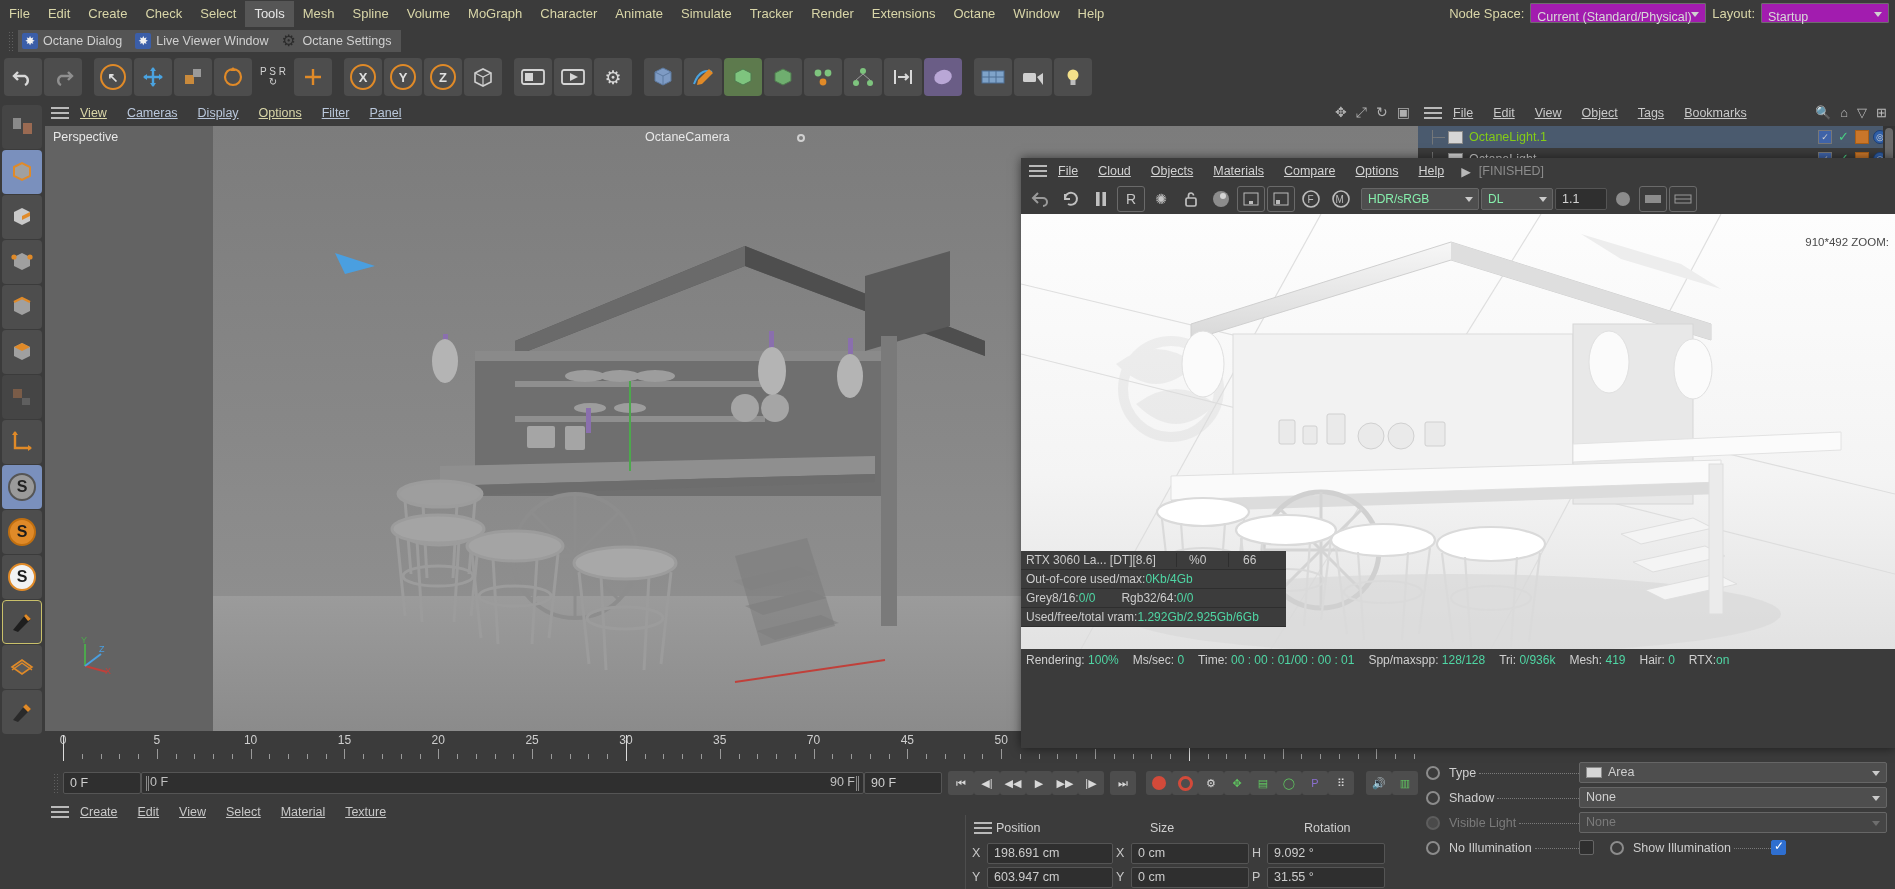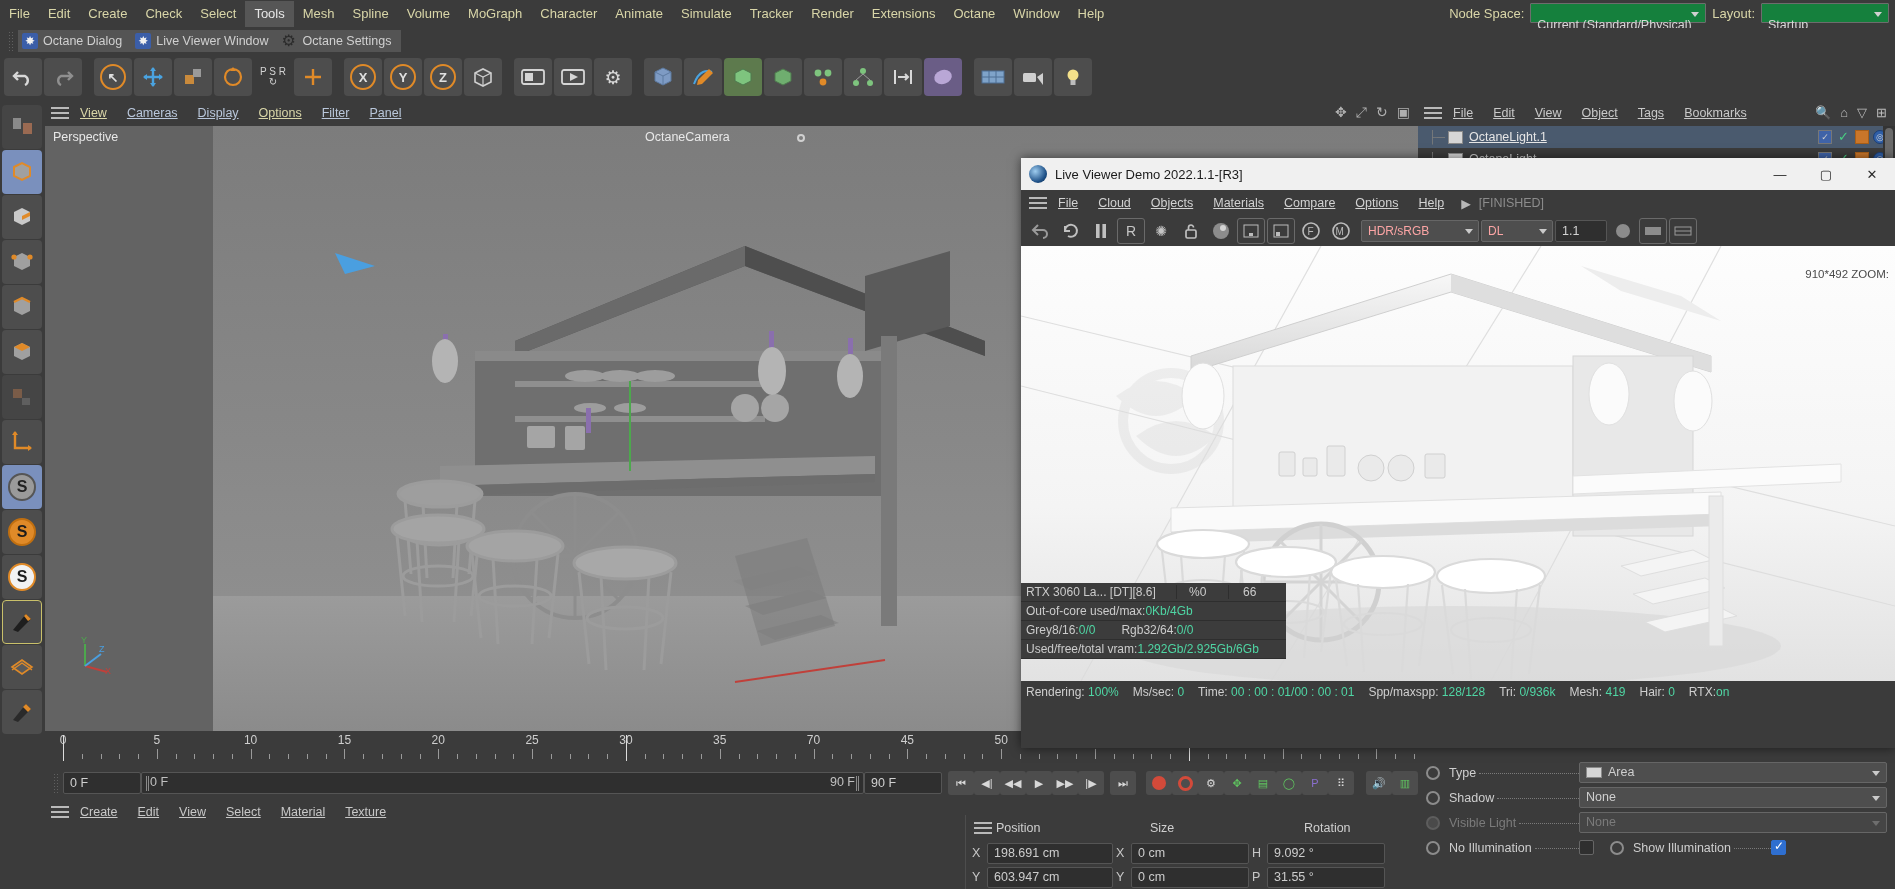--- a/index.html
+++ b/index.html
@@ -18,22 +18,22 @@
     position:absolute; top:0; left:0; width:1895px; height:28px;
     background:#3b3b3b; display:flex; align-items:center;
   }
   .menubar .mi {
     padding:4px 9px; color:#d9d6a8; font-size:13px; white-space:nowrap; line-height:18px;
   }
   .menubar .mi.active { background:#565656; color:#e8e8e8; }
   .ns-wrap { position:absolute; right:6px; top:3px; display:flex; align-items:center; gap:6px; }
   .ns-label { color:#d9d6a8; font-size:13px; }
   .combo {
-    background:#15803d; border:1px solid #6d6d6d; color:#d8d8d8;
-    height:20px; line-height:18px; padding:12px 20px 0 6px; font-size:12.5px;
+    background:#a21caf; border:1px solid #6d6d6d; color:#d8d8d8;
+    height:20px; line-height:18px; padding:4px 20px 0 6px; font-size:12.5px;
     position:relative; border-radius:1px; white-space:nowrap; display:inline-block;
   }
   .combo:after {
     content:""; position:absolute; right:6px; top:8px;
     border-left:4px solid transparent; border-right:4px solid transparent;
     border-top:5px solid #d0d0d0;
   }
 
   
   .tabbar {
@@ -143,21 +143,21 @@
   
   .objman{ position:absolute; top:100px; left:1418px; width:477px; height:170px; background:#3b3b3b;}
   .om-menubar{ height:26px; display:flex; align-items:center; gap:2px; padding-left:6px;}
   .om-menubar .vp-mi{ color:#c9c9c9; }
   .om-right{ position:absolute; right:8px; top:5px; display:flex; gap:9px; color:#bdbdbd; font-size:13px;}
   .om-row{ height:22px; display:flex; align-items:center; padding-left:10px; position:relative;}
   .om-row.sel{ background:#4a5a6e; }
   .om-row .tree{ color:#7c7c7c; margin-right:3px; font-size:12px;}
   .om-cube{ width:15px;height:13px;background:#d6d6d6;border:1px solid #8a8a8a;margin-right:6px;}
   .om-name{ font-size:12.5px; }
-  .om-name.hl{ color:#e5e5e5;text-decoration:underline; }
+  .om-name.hl{ color:#84cc16; }
   .om-tags{ position:absolute; right:8px; top:3px; display:flex; align-items:center; gap:4px;}
   .tg{ width:14px;height:14px;border:1px solid #777;background:#4f4f4f;font-size:9px;color:#cfcfcf;
        display:flex;align-items:center;justify-content:center;}
   .tg.blue{ background:#3f63a8;}
   .tg.chk{ color:#49d083; border-color:transparent; background:transparent; font-size:13px;}
   .tg.orange{ background:#c9762a; border-color:#a85f18;}
   .tg.ring{ border-radius:50%; background:#2f5fa8; border:1px solid #1d3f74;}
   .om-scroll{ position:absolute; right:0; top:26px; width:12px; bottom:0; background:#343434;}
   .om-thumb{ position:absolute; left:2px; top:2px; width:8px; height:36px; background:#6a6a6a; border-radius:4px;}
 
@@ -211,21 +211,21 @@
   .lv-winbtns{ position:absolute; right:0; top:0; display:flex; height:32px;}
   .lv-wb{ width:46px; display:flex;align-items:center;justify-content:center; color:#2a2a2a; font-size:13px;}
   .lv-wb.close{ }
   .lv-menubar{ height:26px; background:#3b3b3b; display:flex; align-items:center; gap:2px; padding-left:8px;}
   .lv-menubar .vp-mi{ color:#d2d2d2; }
   .lv-status{ color:#8c8c8c; font-size:12.5px; padding-left:10px;}
   .lv-toolbar{ height:30px; background:#3b3b3b; display:flex; align-items:center; gap:2px; padding-left:6px;}
   .lvb{ width:28px;height:26px;border-radius:3px;display:flex;align-items:center;justify-content:center;
         color:#c5c5c5;font-size:14px; background:transparent;}
   .lvb.box{ border:1px solid #6a6a6a; }
-  .lvcombo{ background:#4e4e4e;border:1px solid #666;height:22px;border-radius:2px;color:#fca5a5;
+  .lvcombo{ background:#4e4e4e;border:1px solid #666;height:22px;border-radius:2px;color:#86efac;
             font-size:12px;padding:0 18px 0 6px;line-height:20px;position:relative;}
   .lvcombo:after{ content:""; position:absolute;right:5px;top:8px;
     border-left:4px solid transparent;border-right:4px solid transparent;border-top:5px solid #cacaca;}
   .lv-render{ position:relative; height:435px; overflow:hidden;
               background:linear-gradient(#fbfbfb 0%,#f2f2f2 55%,#e8e8e8 100%);}
   .lv-infotext{ position:absolute; left:6px; top:3px; color:#c4681e; font-size:12.5px; z-index:5;}
   .lv-zoom{ position:absolute; right:6px; top:22px; color:#4a4a4a; font-size:11.5px; z-index:5;}
   .lv-stats{ position:absolute; left:0; bottom:22px; width:265px; z-index:6; }
   .lv-stat{ background:#3c3c3c; height:19px; display:flex; align-items:center; color:#cccccc;
             font-size:12px; padding-left:5px; border-bottom:1px solid #2e2e2e; }
@@ -922,29 +922,20 @@
       <span class="radio"></span>
       <span class="attr-label" style="width:138px">
         <span>Show Illumination</span>
         <span class="dots"></span>
       </span>
       <span class="chk on"></span>
     </div>
   </div>
 
   <div class="lvwin">
-    <div class="lv-title">
-      <span class="lv-logo"></span>
-      <span>Live Viewer Demo 2022.1.1-[R3]</span>
-      <span class="lv-winbtns">
-        <span class="lv-wb">—</span>
-        <span class="lv-wb">▢</span>
-        <span class="lv-wb close">✕</span>
-      </span>
-    </div>
 
     <div class="lv-menubar">
       <span class="hamb">
           <i></i>
           <i></i>
           <i></i>
         </span>
       <div class="vp-mi">File</div>
       <div class="vp-mi">Cloud</div>
       <div class="vp-mi">Objects</div>

